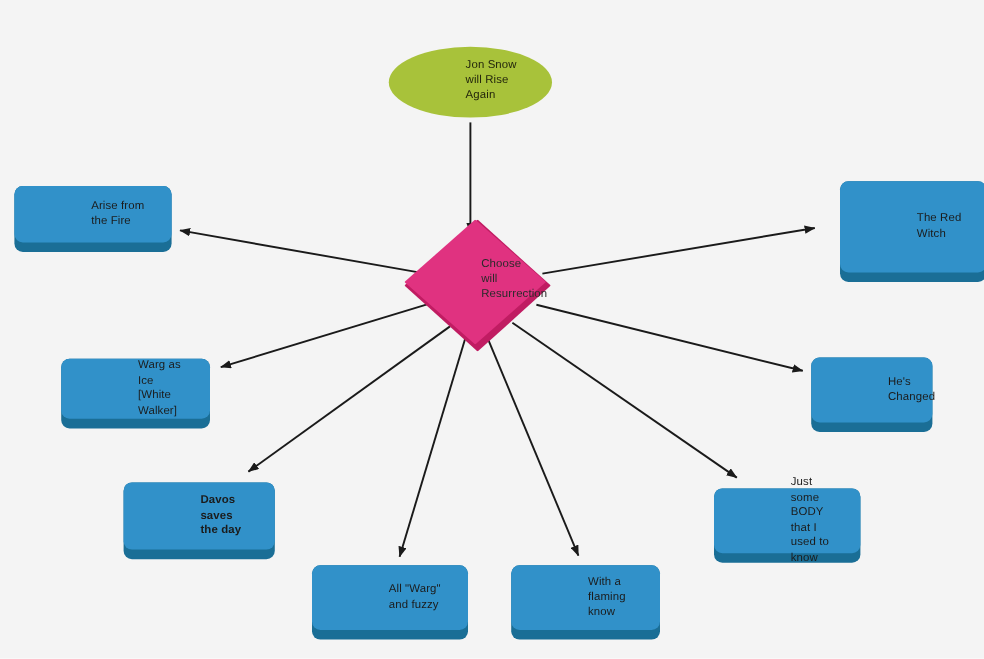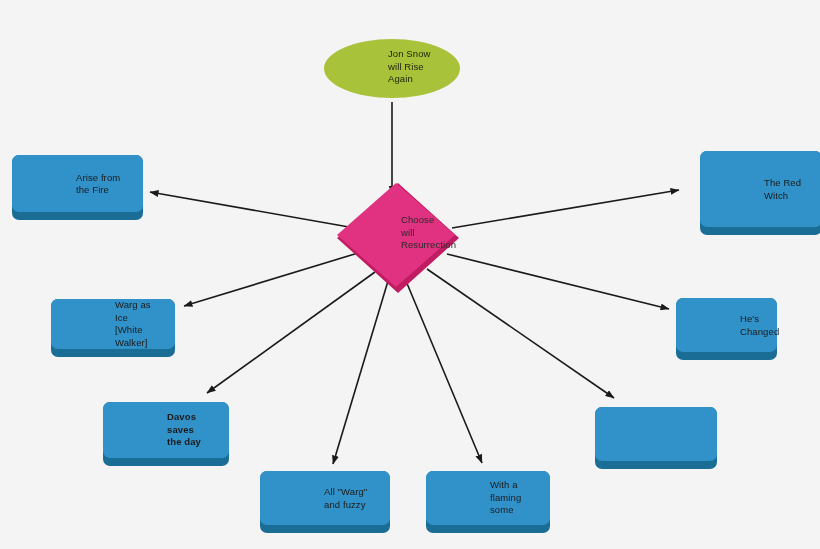--- a/index.html
+++ b/index.html
@@ -153,21 +153,21 @@
     <div class="label">Jon Snow will Rise Again</div>
   </div>
 
   <div class="node decision" style="left: 337px; top: 183px; width: 122px; height: 110px;">
     <div class="rim"></div>
     <div class="body"></div>
     <div class="label">Choose will Resurrection</div>
   </div>
 
   <div id="outcome-host">
-      <div class="node proc" style="left: 12px; top: 155px; width: 131px; height: 65px;">
+      <div class="node proc" style="left: 12px; top: 155px; width: 131px; height: 55px;">
         <div class="rim" style="background: rgb(26, 110, 150);"></div>
         <div class="body" style="background: rgb(49, 145, 201);"></div>
         <div class="label" style="color: rgb(27, 27, 27);">Arise from the Fire</div>
       </div>
       <div class="node proc" style="left: 700px; top: 151px; width: 122px; height: 84px;">
         <div class="rim" style="background: rgb(26, 110, 150);"></div>
         <div class="body" style="background: rgb(49, 145, 201);"></div>
         <div class="label" style="color: rgb(27, 27, 27);">The Red Witch</div>
       </div>
       <div class="node proc" style="left: 51px; top: 299px; width: 124px; height: 58px;">
@@ -181,26 +181,27 @@
         <div class="label" style="color: rgb(27, 27, 27);">He's Changed</div>
       </div>
       <div class="node proc" style="left: 103px; top: 402px; width: 126px; height: 64px;">
         <div class="rim" style="background: rgb(26, 110, 150);"></div>
         <div class="body" style="background: rgb(49, 145, 201);"></div>
         <div class="label" style="color: rgb(27, 27, 27); font-weight: bold;">Davos saves the day</div>
       </div>
       <div class="node proc" style="left: 595px; top: 407px; width: 122px; height: 62px;">
         <div class="rim" style="background: rgb(26, 110, 150);"></div>
         <div class="body" style="background: rgb(49, 145, 201);"></div>
+        <div class="label" style="color: rgb(27, 27, 27);">Just some BODY that I used to know</div>
       </div>
       <div class="node proc" style="left: 260px; top: 471px; width: 130px; height: 62px;">
         <div class="rim" style="background: rgb(26, 110, 150);"></div>
         <div class="body" style="background: rgb(49, 145, 201);"></div>
         <div class="label" style="color: rgb(27, 27, 27);">All "Warg" and fuzzy</div>
       </div>
       <div class="node proc" style="left: 426px; top: 471px; width: 124px; height: 62px;">
         <div class="rim" style="background: rgb(26, 110, 150);"></div>
         <div class="body" style="background: rgb(49, 145, 201);"></div>
-        <div class="label" style="color: rgb(27, 27, 27);">With a flaming some</div>
+        <div class="label" style="color: rgb(27, 27, 27);">With a flaming know</div>
       </div>
     </div>
 
 </div>
 
 </body></html>

